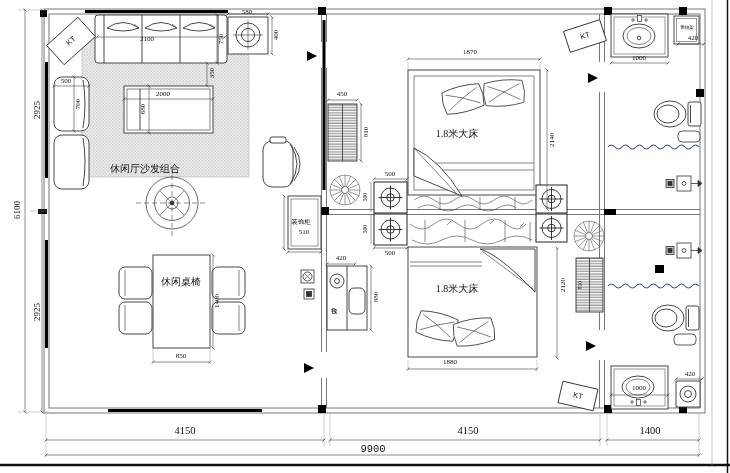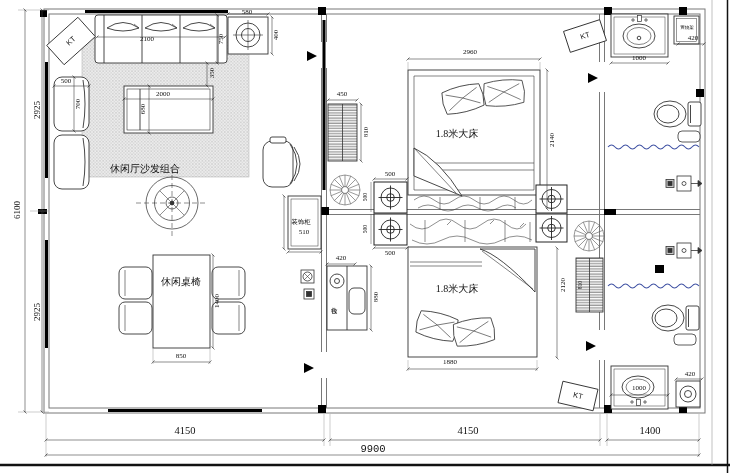--- a/index.html
+++ b/index.html
@@ -344,21 +344,21 @@
 <span class="t d v" style="left:143px;top:109px;">680</span>
 <span class="t cjk" style="left:145px;top:169px;">休闲厅沙发组合</span>
 <span class="t cjk" style="left:181px;top:282px;">休闲桌椅</span>
 <span class="t d" style="left:181px;top:356px;">850</span>
 <span class="t d v" style="left:217px;top:301px;">1400</span>
 <span class="t cjks" style="left:301px;top:222px;">装饰柜</span>
 <span class="t d" style="left:304px;top:232px;">510</span>
 
 <span class="t d" style="left:342px;top:94px;">450</span>
 <span class="t d v" style="left:366px;top:132px;">810</span>
-<span class="t d" style="left:470px;top:52px;">2960</span>
+<span class="t d" style="left:470px;top:52px;">1870</span>
 <span class="t d v" style="left:552px;top:140px;">2140</span>
 <span class="t bedl" style="left:457px;top:134px;">1.8米大床</span>
 <span class="t d" style="left:390px;top:174px;">500</span>
 <span class="t d" style="left:390px;top:253px;">500</span>
 <span class="t ds v" style="left:366px;top:197px;">500</span>
 <span class="t ds v" style="left:366px;top:229px;">500</span>
 
 <span class="t d" style="left:341px;top:258px;">420</span>
 <span class="t d v" style="left:376px;top:297px;">880</span>
 <span class="t vtxt" style="position:absolute;left:334px;top:302px;transform:translate(-50%,-50%);color:#111;">妆台</span>

